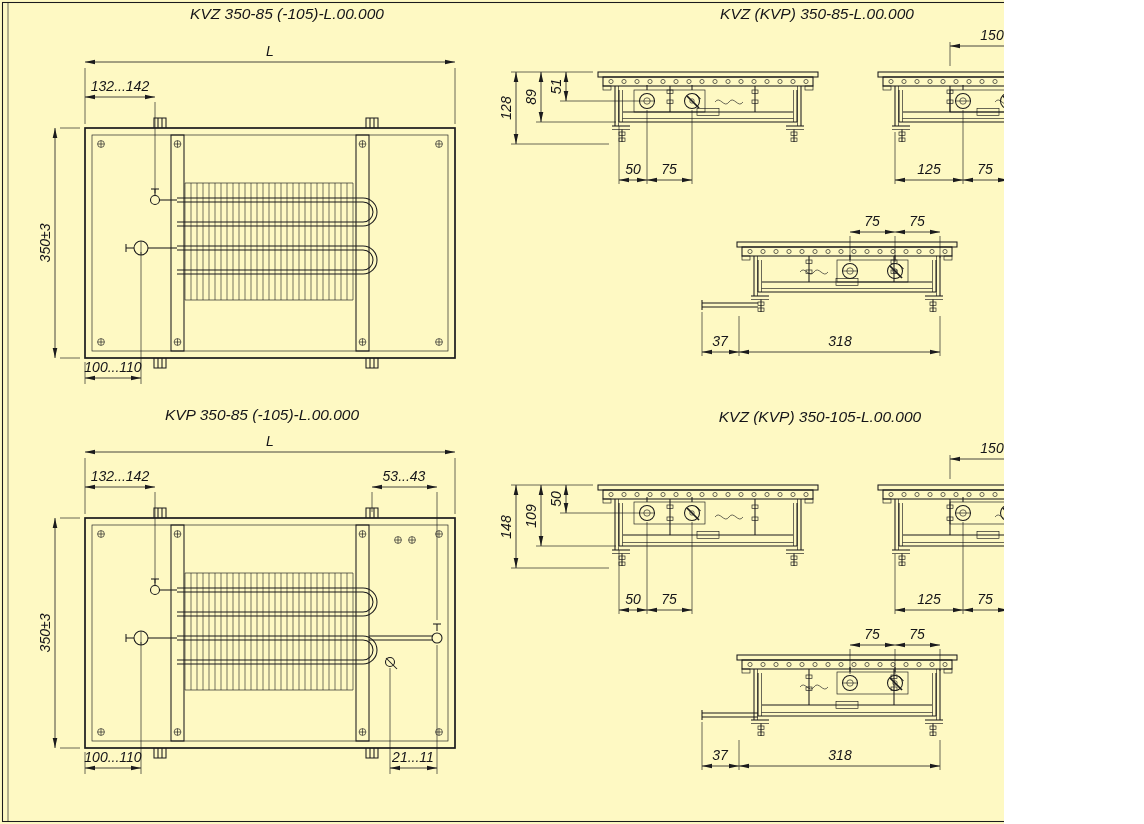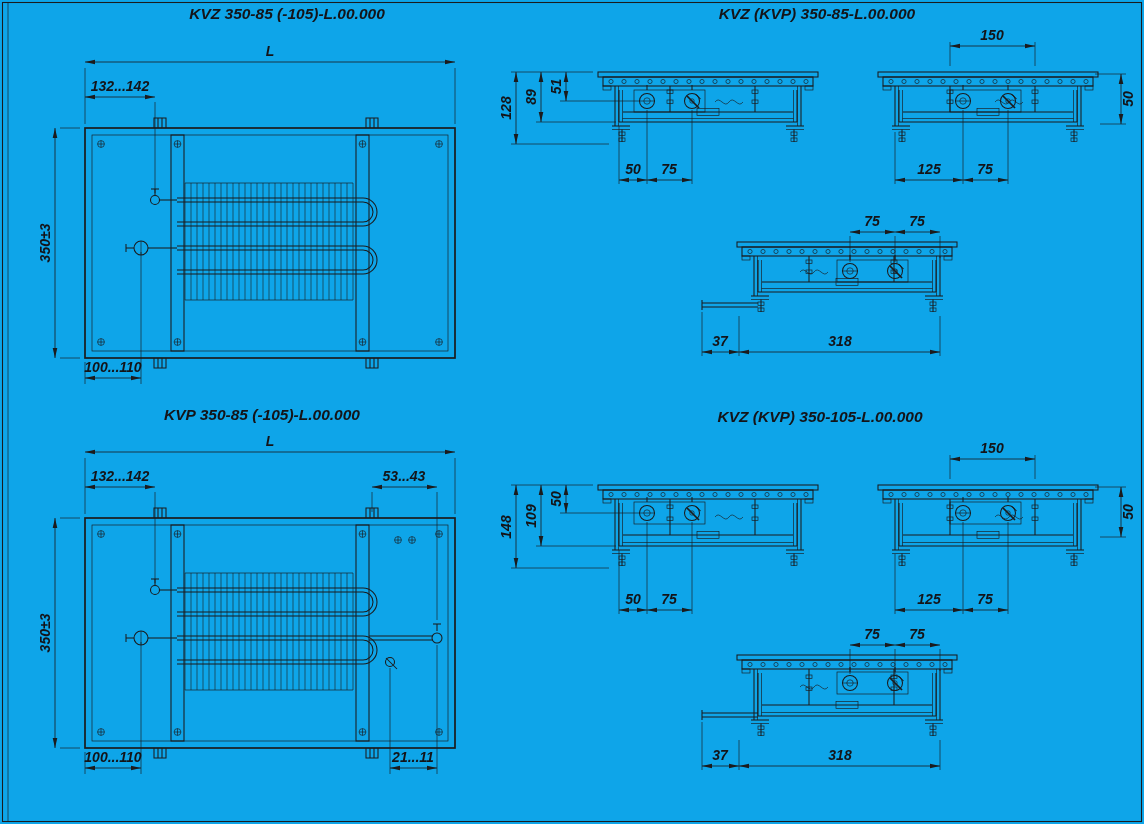--- a/index.html
+++ b/index.html
@@ -1,16 +1,16 @@
 <!DOCTYPE html>
 <html><head>
 <meta charset="utf-8">
 <style>
   html,body { margin:0; padding:0; background:#ffffff; }
-  #sheet { position:relative; width:1144px; height:824px; background:#0ea5e9; overflow:hidden;font-weight:bold; }
+  #sheet { position:relative; width:1004px; height:824px; background:#fef9c3; overflow:hidden; }
   svg { display:block; }
   .ln   { stroke:#1b1b1d; stroke-width:1.7; fill:none; }
   .md   { stroke:#1b1b1d; stroke-width:1.05; fill:none; }
   .thin { stroke:#1b1b1d; stroke-width:0.65; fill:none; }
   .fin  { stroke:#1b1b1d; stroke-width:0.6; fill:none; }
   .dim  { stroke:#1b1b1d; stroke-width:0.8; fill:none; }
   .ext  { stroke:#1b1b1d; stroke-width:0.65; fill:none; }
   text  { fill:#141418; font-family:"Liberation Sans", sans-serif; font-style:italic; }
   .t-dim   { font-size:14px; text-anchor:middle; }
   .t-title { font-size:15.5px; text-anchor:middle; }

